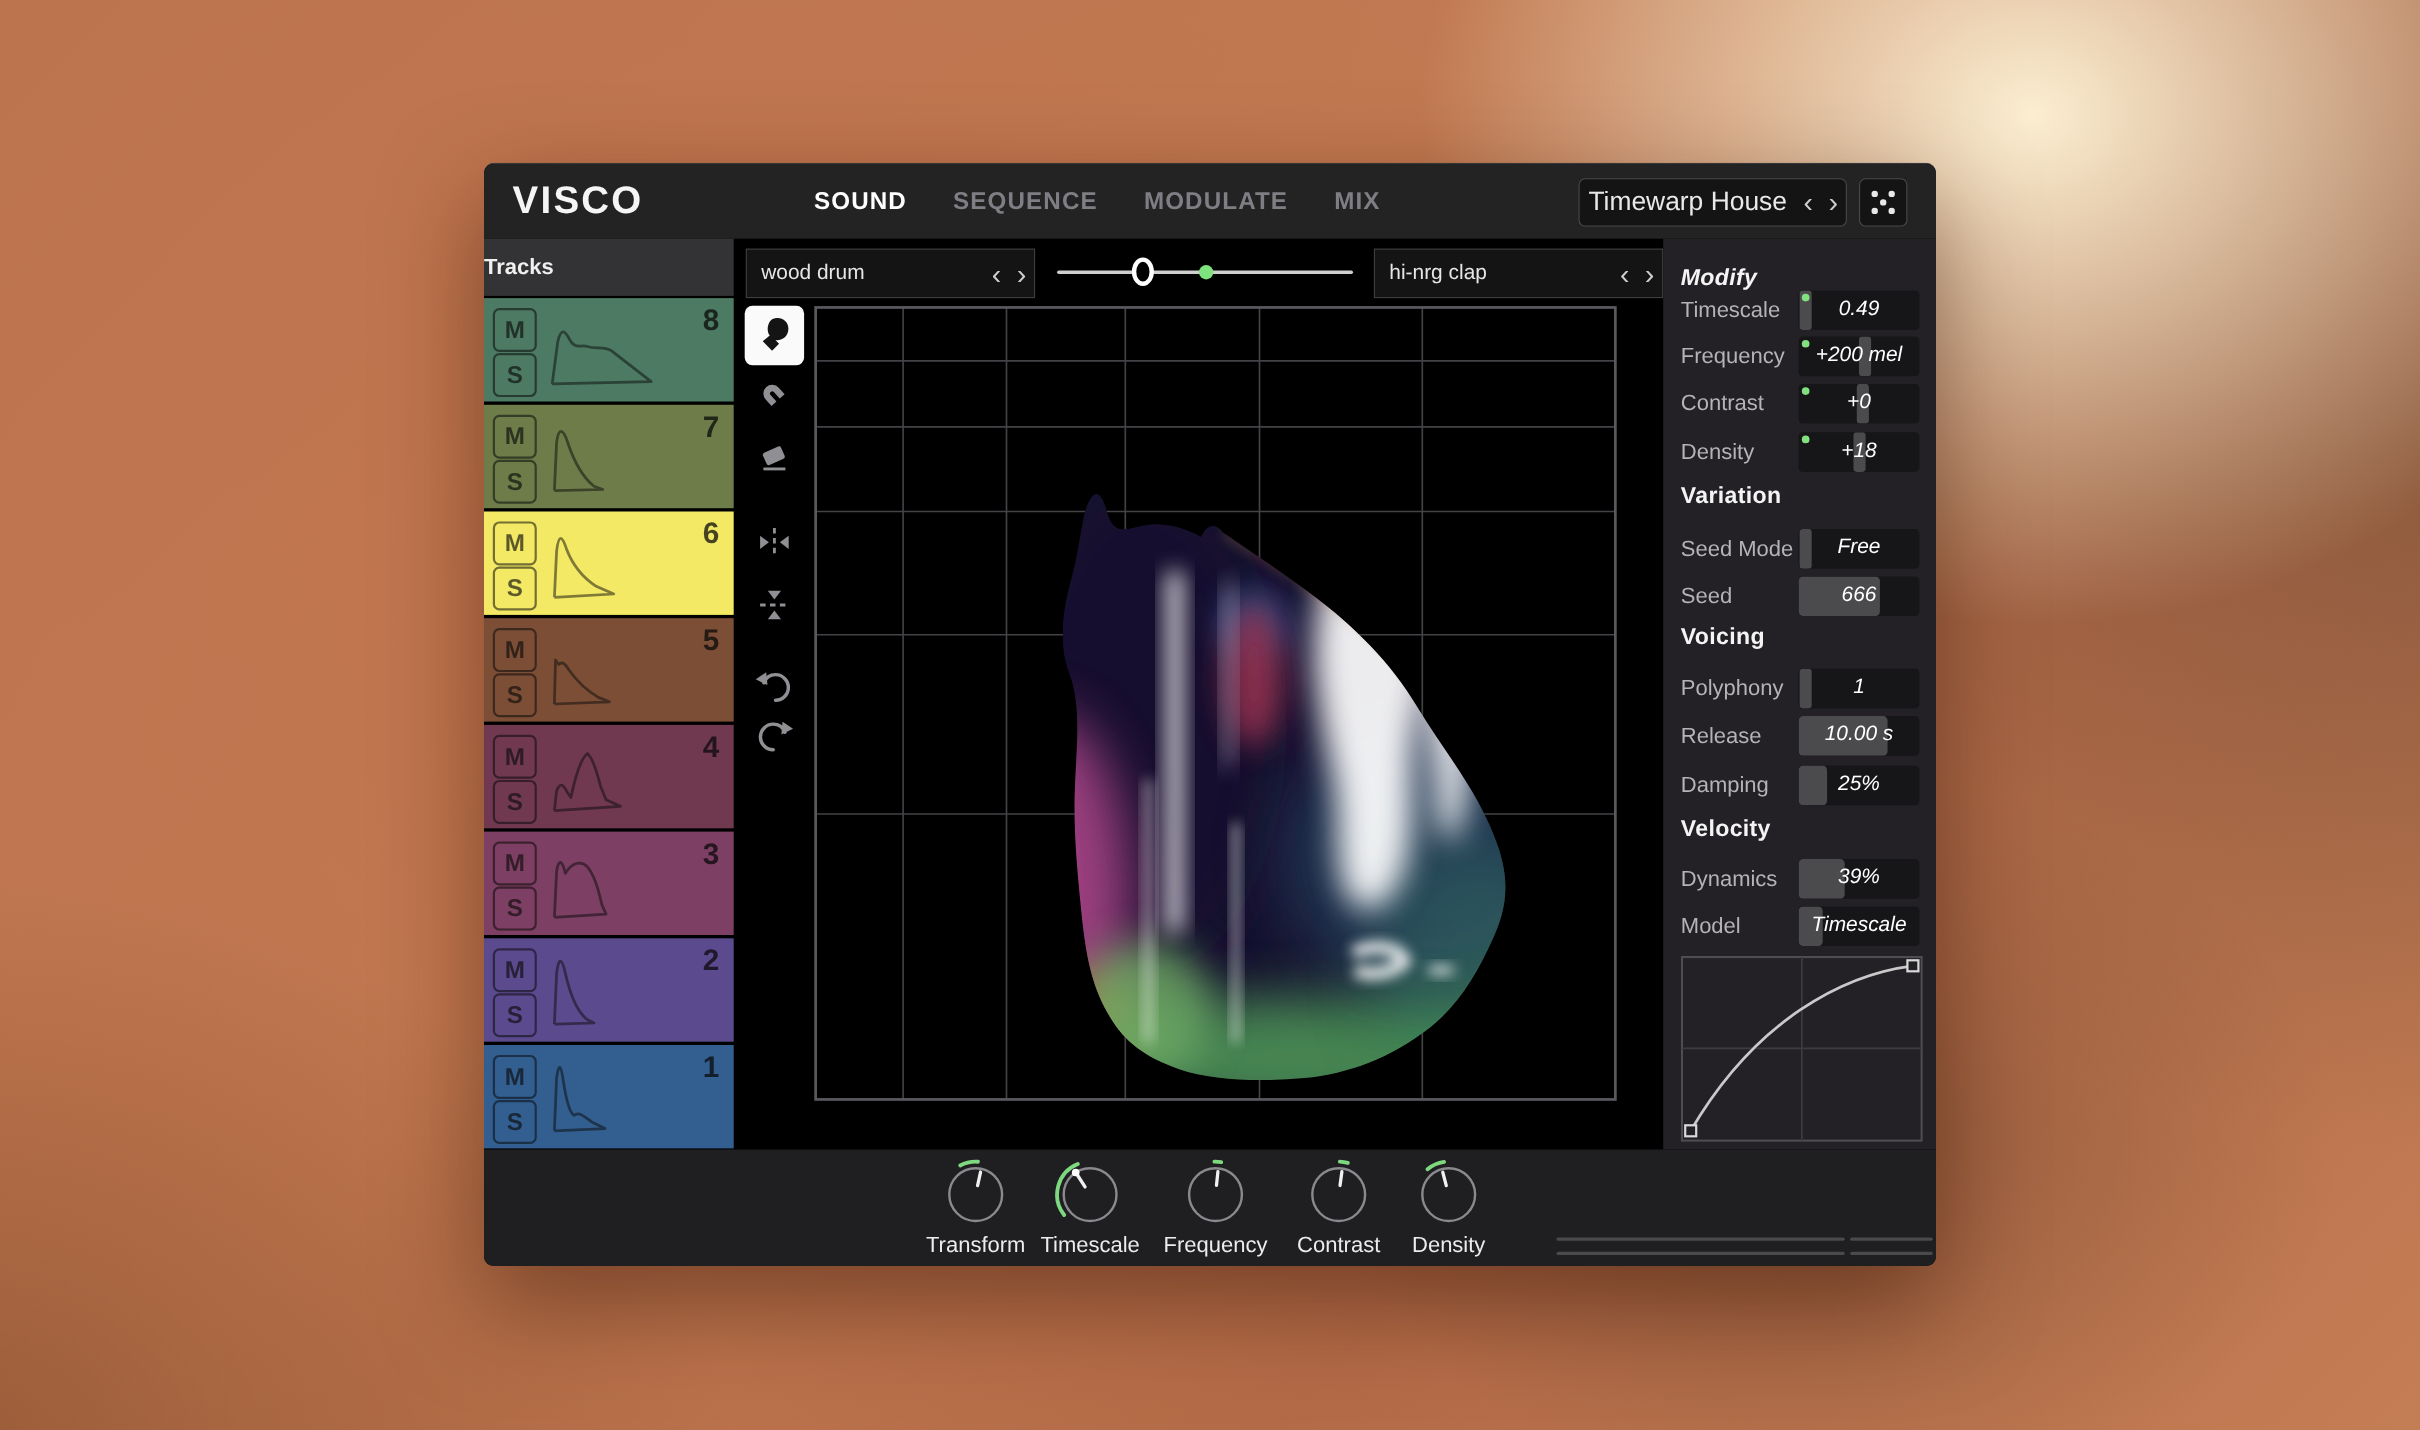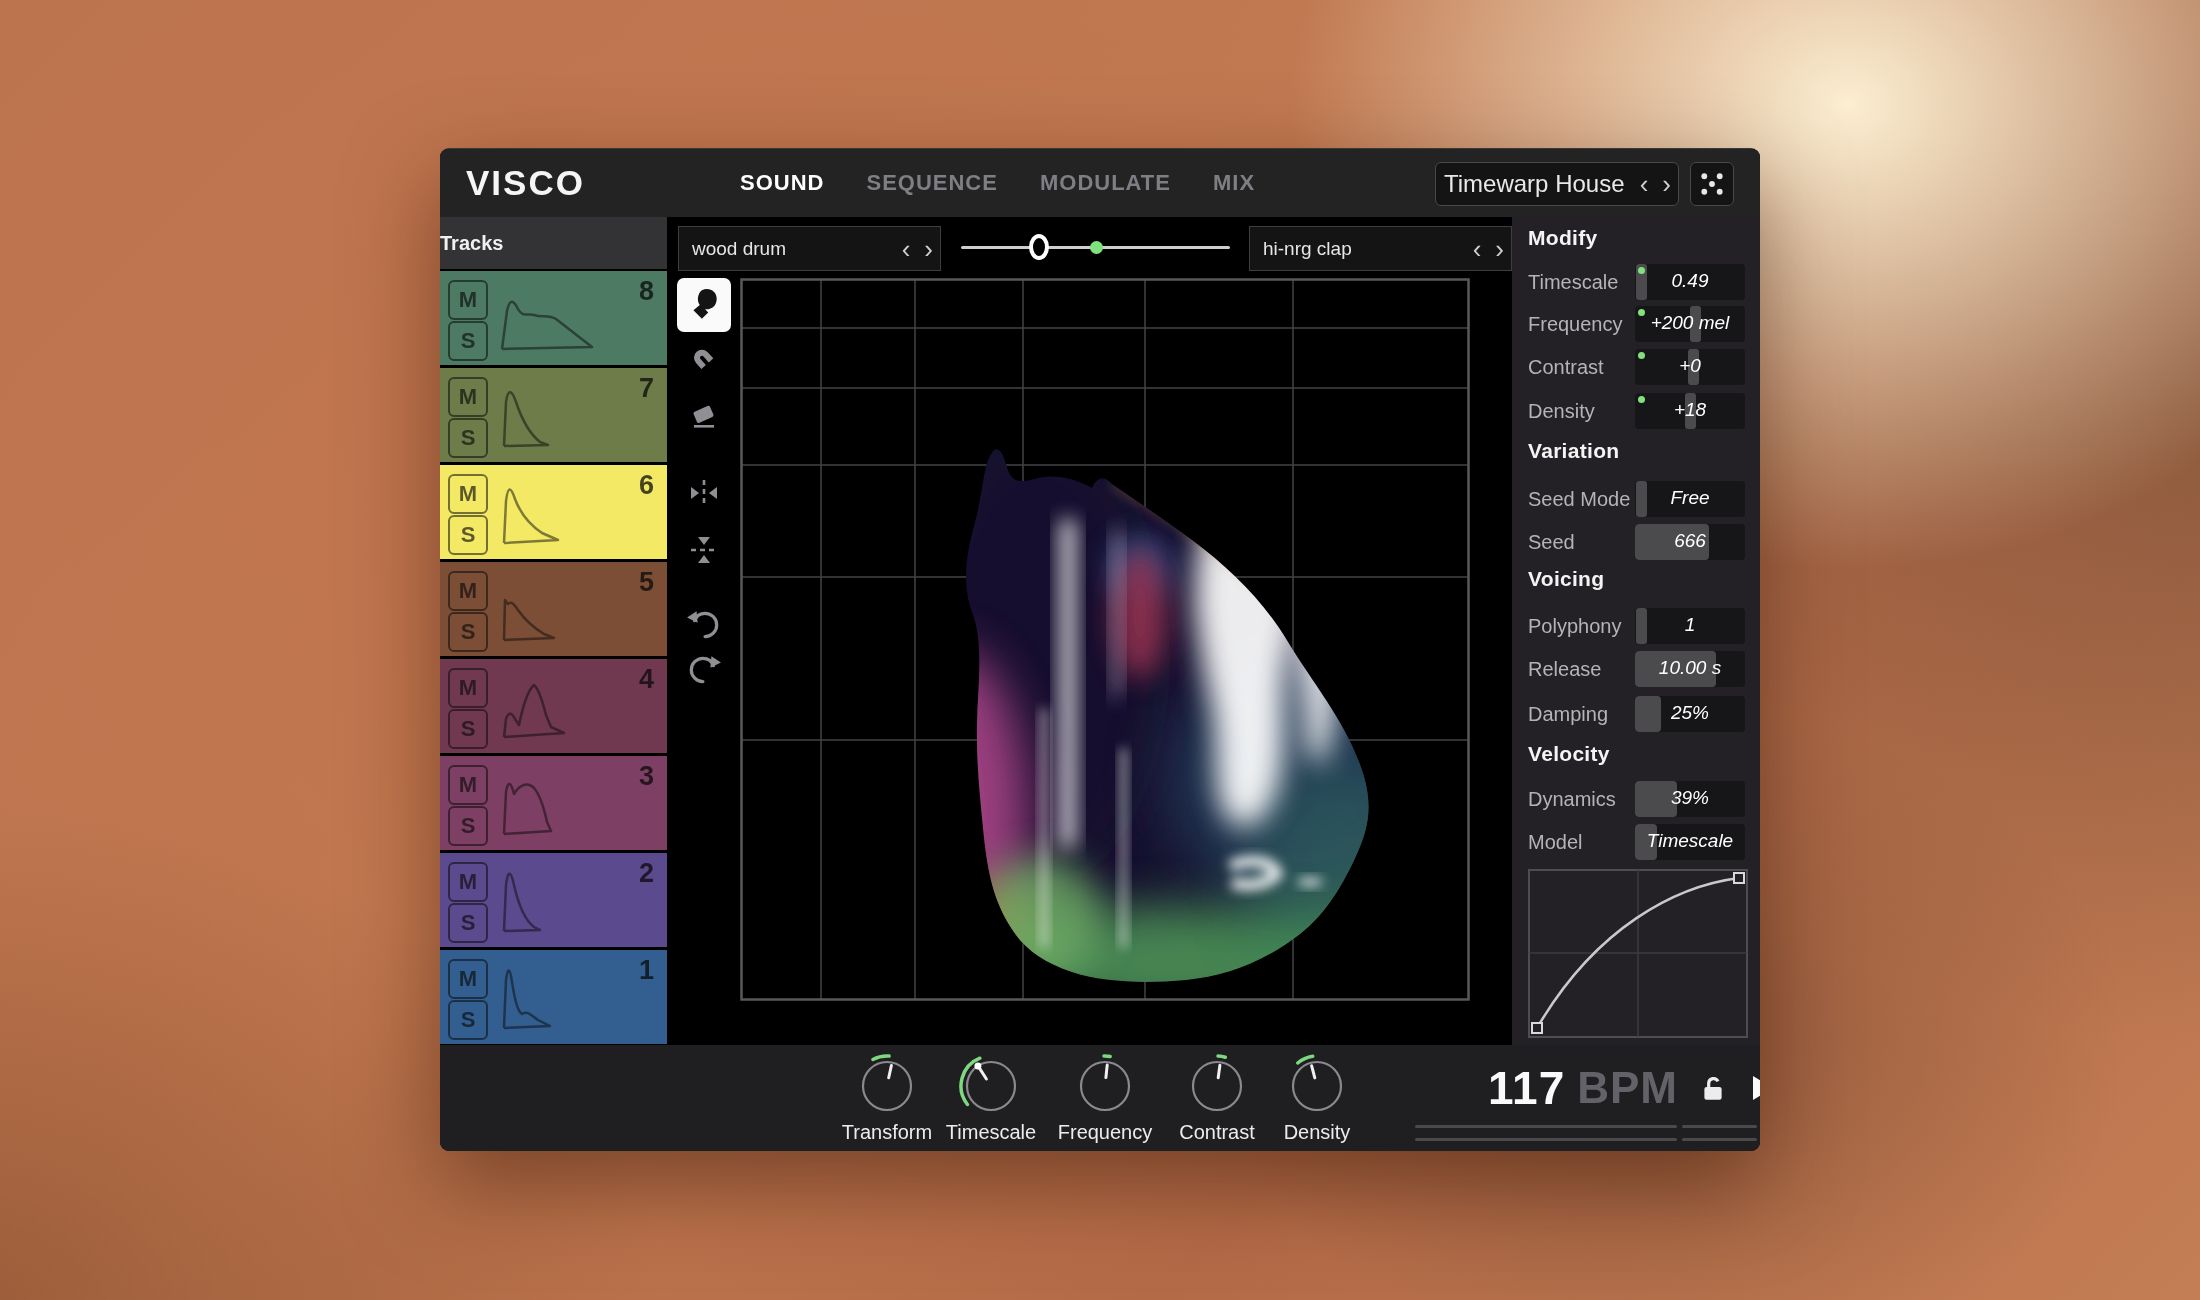--- a/index.html
+++ b/index.html
@@ -318,21 +318,21 @@
         <path d="M560,300 C580,290 600,300 605,330 C610,360 600,400 595,440 C590,470 585,490 575,485
                  C562,478 566,440 560,410 C553,375 548,330 560,300 Z" fill="#ffffff" opacity="0.85" filter="url(#b14)"></path>
         <path d="M490,588 C510,580 532,582 537,596 C527,607 505,610 492,604" fill="none" stroke="#ffffff" stroke-width="11" opacity="0.9" filter="url(#b6)"></path>
         <ellipse cx="570" cy="604" rx="13" ry="4.5" fill="#ffffff" opacity="0.8" filter="url(#b6)"></ellipse>
         <path d="M372,206 C420,234 470,266 520,308 C545,330 562,352 578,378" fill="none" stroke="#c8854a" stroke-width="3" opacity="0.85" filter="url(#b6)"></path>
       </g>
     </svg>
   </div>
 
   <div class="rpanel">
-    <div class="phead" style="top:9px;">Modify</div>
+    <div class="phead" style="top:24px;font-style:italic;">Modify</div>
     <div class="prow" style="top:47px;">
       <span class="plabel">Timescale</span>
       <div class="pfield">
         <div class="pthumb" style="left: 1%;"></div>
         <span class="pvalue">0.49</span>
         <span class="pdot"></span>
       </div>
     </div>
     <div class="prow" style="top:89px;">
       <span class="plabel">Frequency</span>
@@ -452,34 +452,19 @@
           <path d="M35.0,4.0 A30,30 0 0 1 42.3,5.2" fill="none" stroke="#7ed87f" stroke-width="3.5" stroke-linecap="round"></path>
         </svg></div>
     <div class="knob-label" style="left:707px;">Contrast</div>
     <div class="knob" style="left:843px;"><svg width="68" height="68" viewBox="0 0 68 68">
           <circle cx="34" cy="34" r="24" fill="none" stroke="#8a8a8e" stroke-width="2.2"></circle>
           <line x1="31.8" y1="25.9" x2="28.6" y2="13.7" stroke="#f0f0f0" stroke-width="3" stroke-linecap="round"></line>
           <path d="M14.7,11.0 A30,30 0 0 1 29.8,4.3" fill="none" stroke="#7ed87f" stroke-width="3.5" stroke-linecap="round"></path>
         </svg></div>
     <div class="knob-label" style="left:807px;">Density</div>
 
-    <div class="bpm-row">
-      <span class="bpm-val">117</span>
-      <span class="bpm-unit">BPM</span>
-      <span class="lockwrap">
-        <svg width="26" height="28" viewBox="0 0 24 26">
-          <rect x="4" y="12" width="16" height="12" rx="2" fill="#ececec"></rect>
-          <path d="M8,12 v-3.5 a4.5,4.5 0 0 1 8.6,-1.6" fill="none" stroke="#ececec" stroke-width="3"></path>
-        </svg>
-      </span>
-      <span class="playwrap">
-        <svg width="22" height="26" viewBox="0 0 22 26">
-          <polygon points="1,1 1,25 21,13" fill="#fafafa"></polygon>
-        </svg>
-      </span>
-    </div>
     <div class="meter" style="left:975px;top:80px;width:262px;"></div>
     <div class="meter" style="left:1242px;top:80px;width:75px;"></div>
     <div class="meter" style="left:975px;top:93px;width:262px;"></div>
     <div class="meter" style="left:1242px;top:93px;width:75px;"></div>
   </div>
 
 </div>
 
 </body></html>

